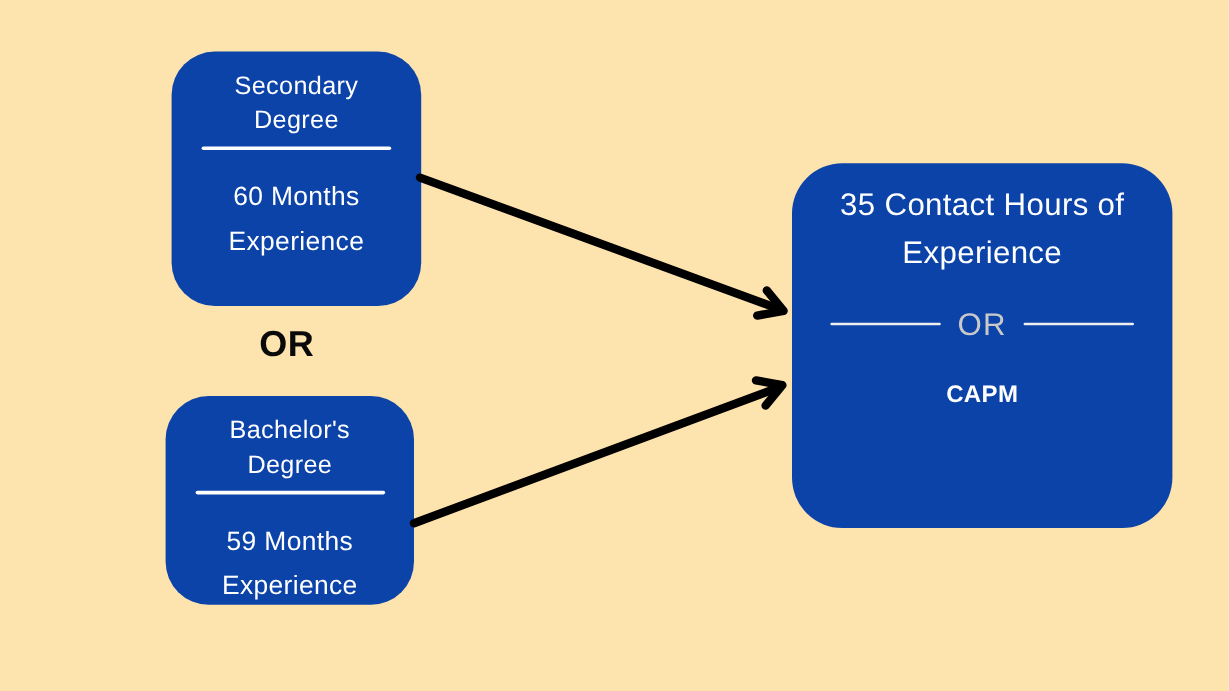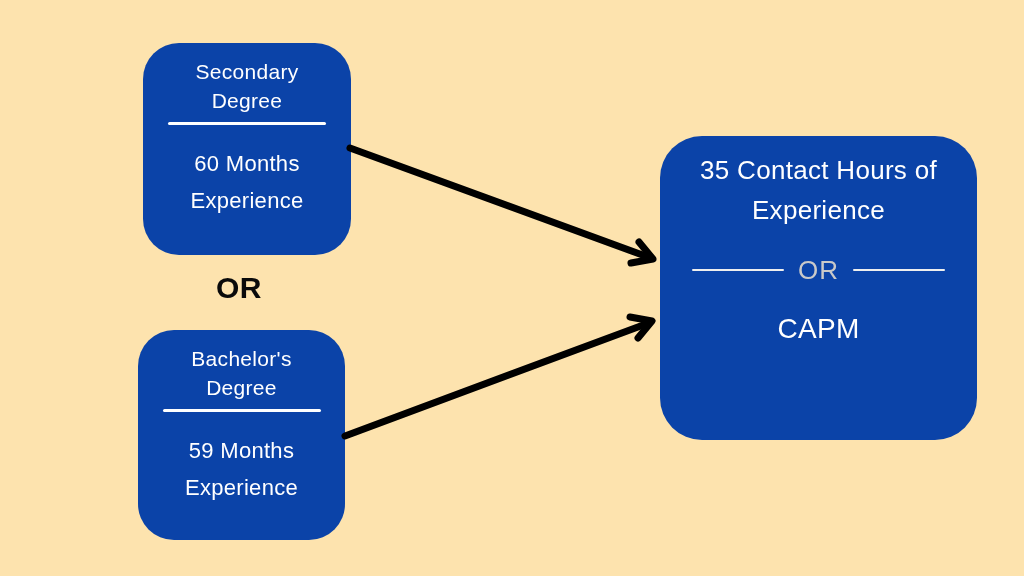--- a/index.html
+++ b/index.html
@@ -21,21 +21,21 @@
     text-align: center;
     box-sizing: border-box;
   }
   .small-box {
     width: 208px;
     height: 212px;
     border-radius: 36px;
     padding-top: 14px;
   }
   .box-secondary { left: 143px; top: 43px; }
-  .box-bachelor  { left: 138px; top: 330px; width: 207px; height: 210px; }
+  .box-bachelor  { left: 138px; top: 330px; width: 207px; height: 174px; }
   .box-title {
     font-size: 21px;
     line-height: 29px;
     font-weight: 500;
     letter-spacing: 0.3px;
   }
   .title-underline {
     width: 158px;
     height: 2.5px;
     background: #FFFFFF;
@@ -91,23 +91,23 @@
   }
   .divider-or {
     color: #C9C9C9;
     font-size: 26px;
     line-height: 28px;
     font-weight: 500;
     letter-spacing: 1px;
   }
   .big-body {
     margin-top: 24px;
-    font-size: 28px;
+    font-size: 20px;
     line-height: 42px;
-    font-weight: 400;
+    font-weight: 700;
     letter-spacing: 0.3px;
   }
   .arrows-layer {
     position: absolute;
     left: 0;
     top: 0;
     width: 1024px;
     height: 576px;
     pointer-events: none;
   }

